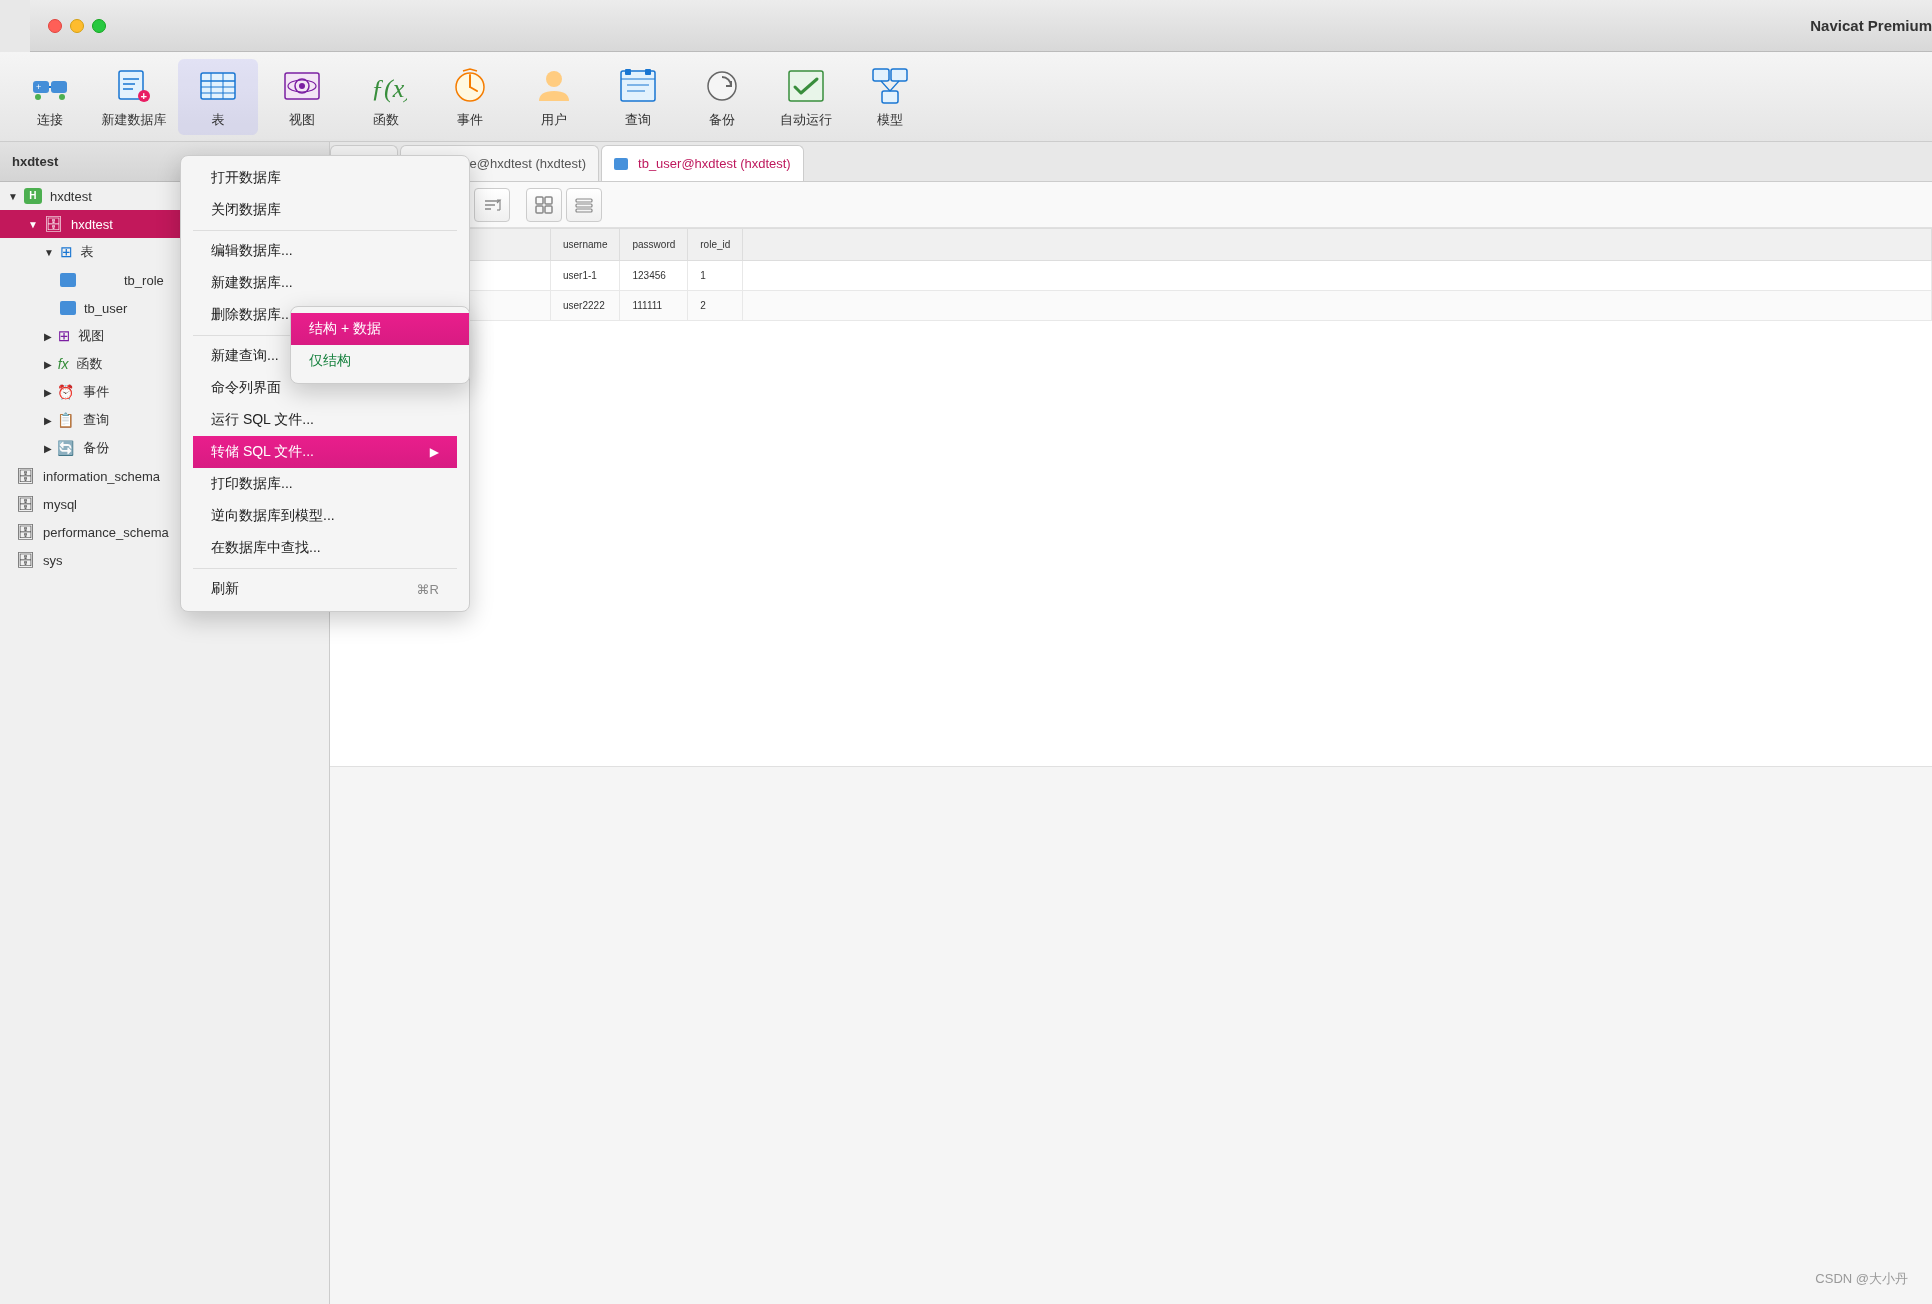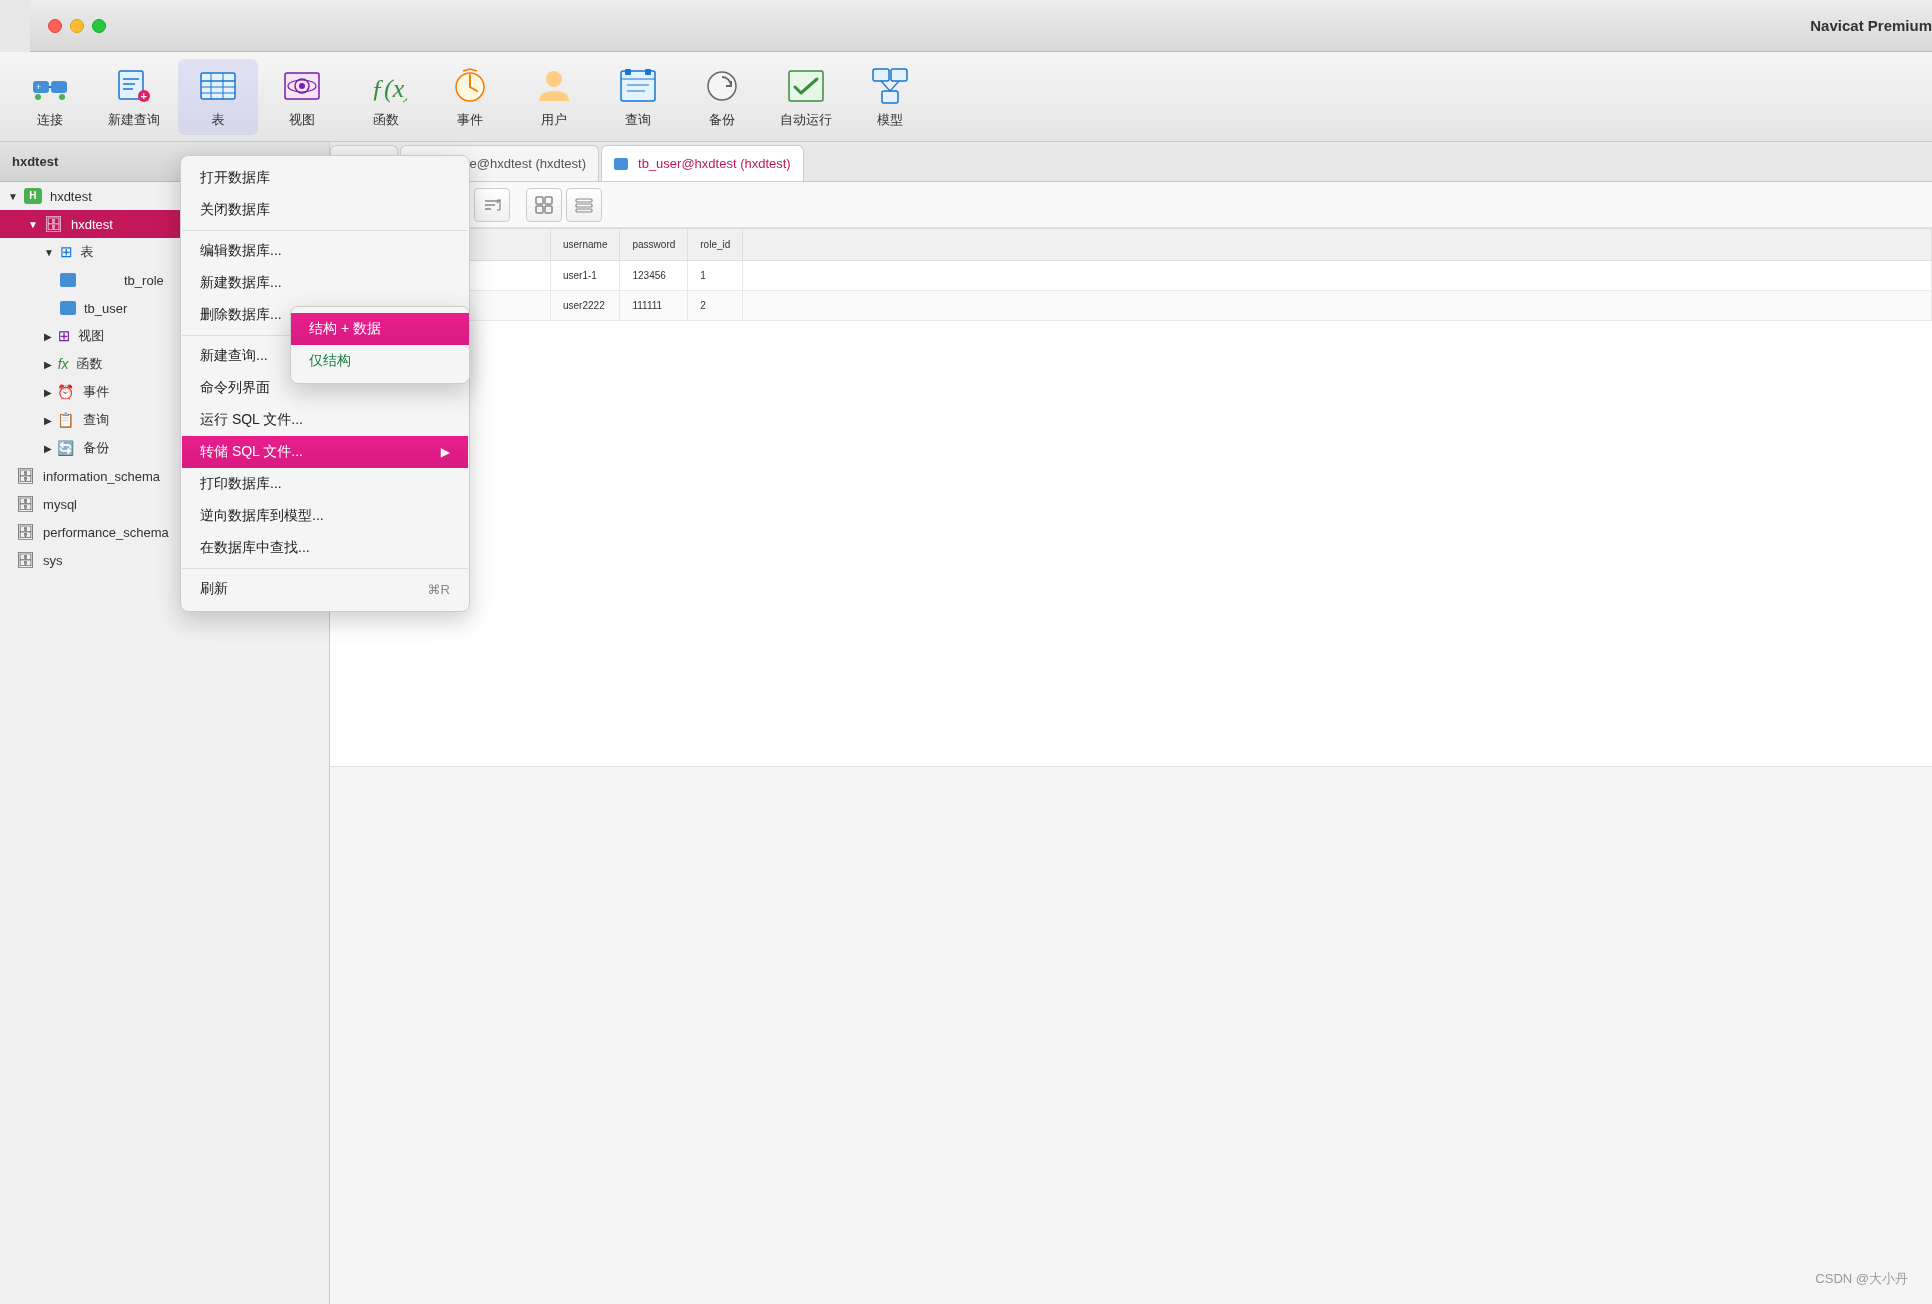--- a/index.html
+++ b/index.html
@@ -220,21 +220,21 @@
     
     .context-menu {
       position: absolute;
       left: 180px;
       top: 155px;
       width: 290px;
       background: #f5f5f5;
       border: 1px solid #ccc;
       border-radius: 8px;
       box-shadow: 0 8px 24px rgba(0,0,0,0.2);
-      padding: 6px 1px;
+      padding: 6px 12px;
       z-index: 1000;
     }
     .menu-item {
       height: 32px;
       padding: 0 18px;
       display: flex;
       align-items: center;
       justify-content: space-between;
       font-size: 14px;
       color: #222;
@@ -333,21 +333,21 @@
     <div class="tool-icon">
       <svg width="42" height="42" viewBox="0 0 42 42">
         <rect x="6" y="6" width="24" height="28" rx="2" fill="#e3f2fd" stroke="#1976d2" stroke-width="1.5"></rect>
         <line x1="10" y1="14" x2="26" y2="14" stroke="#1976d2" stroke-width="1.5"></line>
         <line x1="10" y1="19" x2="22" y2="19" stroke="#1976d2" stroke-width="1.5"></line>
         <line x1="10" y1="24" x2="20" y2="24" stroke="#1976d2" stroke-width="1.5"></line>
         <circle cx="31" cy="31" r="6" fill="#e91e63"></circle>
         <text x="27.5" y="35" font-size="11" fill="white" font-weight="bold">+</text>
       </svg>
     </div>
-    <span class="tool-label">新建查询</span>
+    <span class="tool-label">新建数据库</span>
   </div>
 
   <div class="tool-item active">
     <div class="tool-icon">
       <svg width="42" height="42" viewBox="0 0 42 42">
         <rect x="4" y="8" width="34" height="26" rx="2" fill="#e3f2fd" stroke="#1976d2" stroke-width="1.5"></rect>
         <line x1="4" y1="16" x2="38" y2="16" stroke="#1976d2" stroke-width="1.5"></line>
         <line x1="4" y1="22" x2="38" y2="22" stroke="#1976d2" stroke-width="1"></line>
         <line x1="4" y1="28" x2="38" y2="28" stroke="#1976d2" stroke-width="1"></line>
         <line x1="14" y1="8" x2="14" y2="34" stroke="#1976d2" stroke-width="1"></line>

